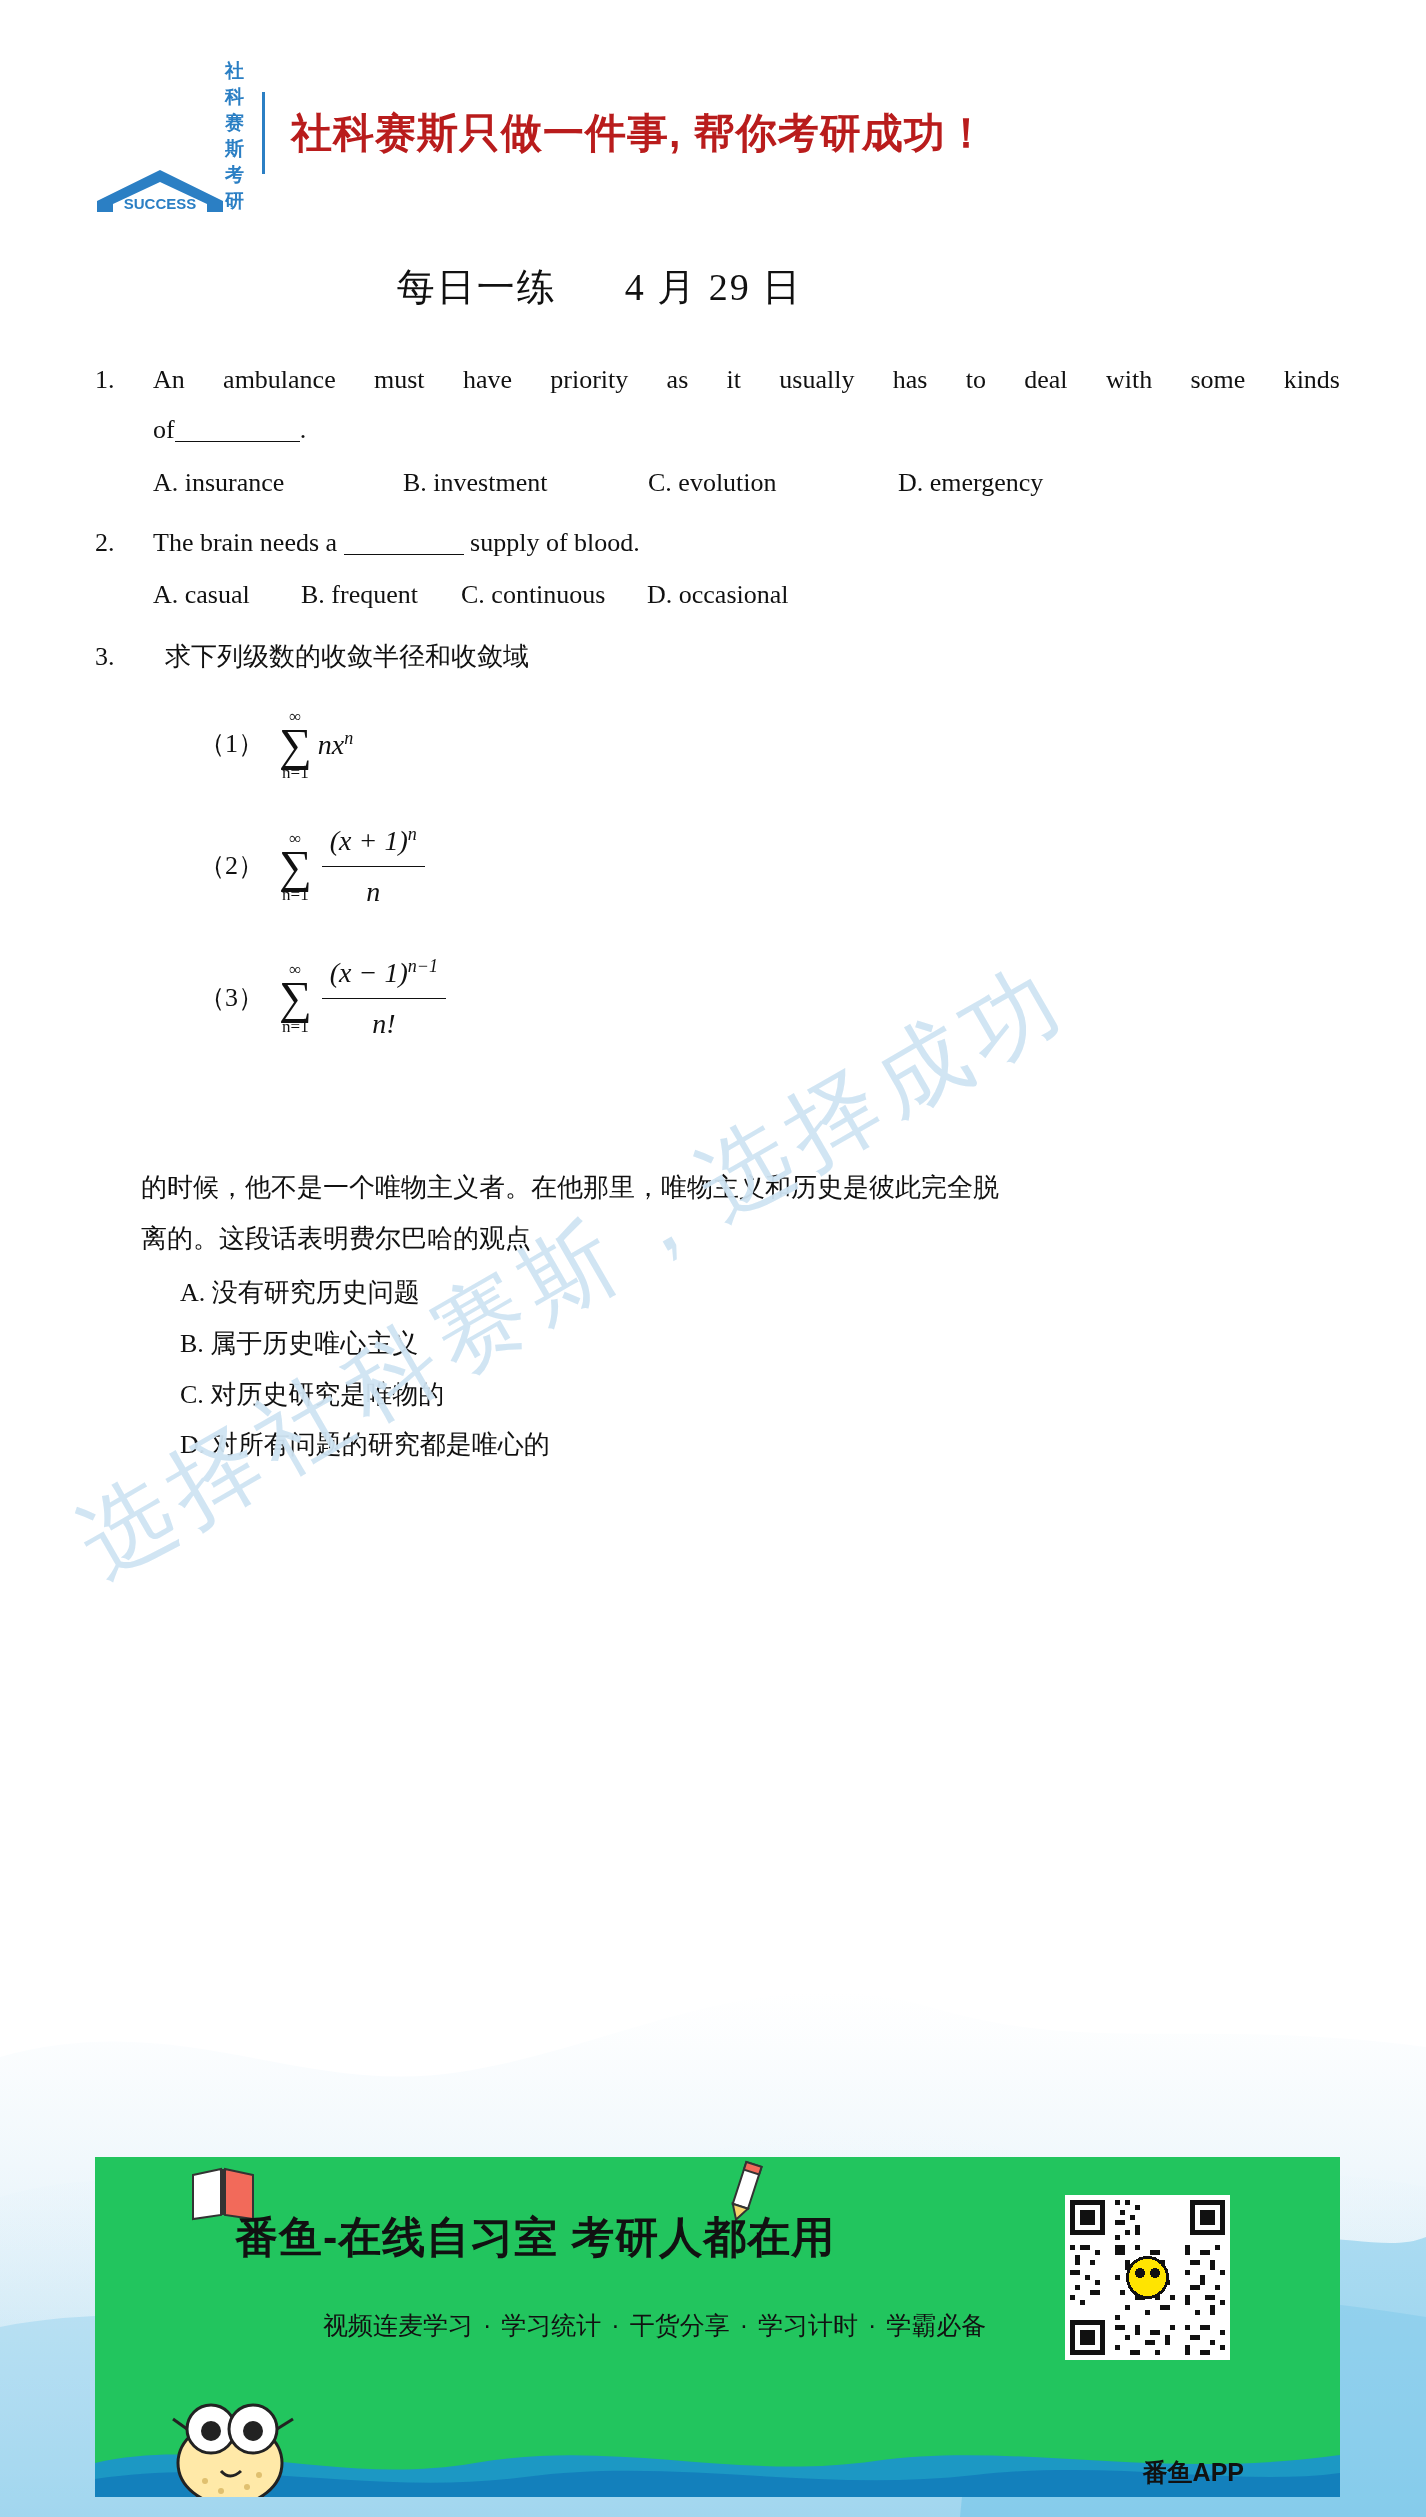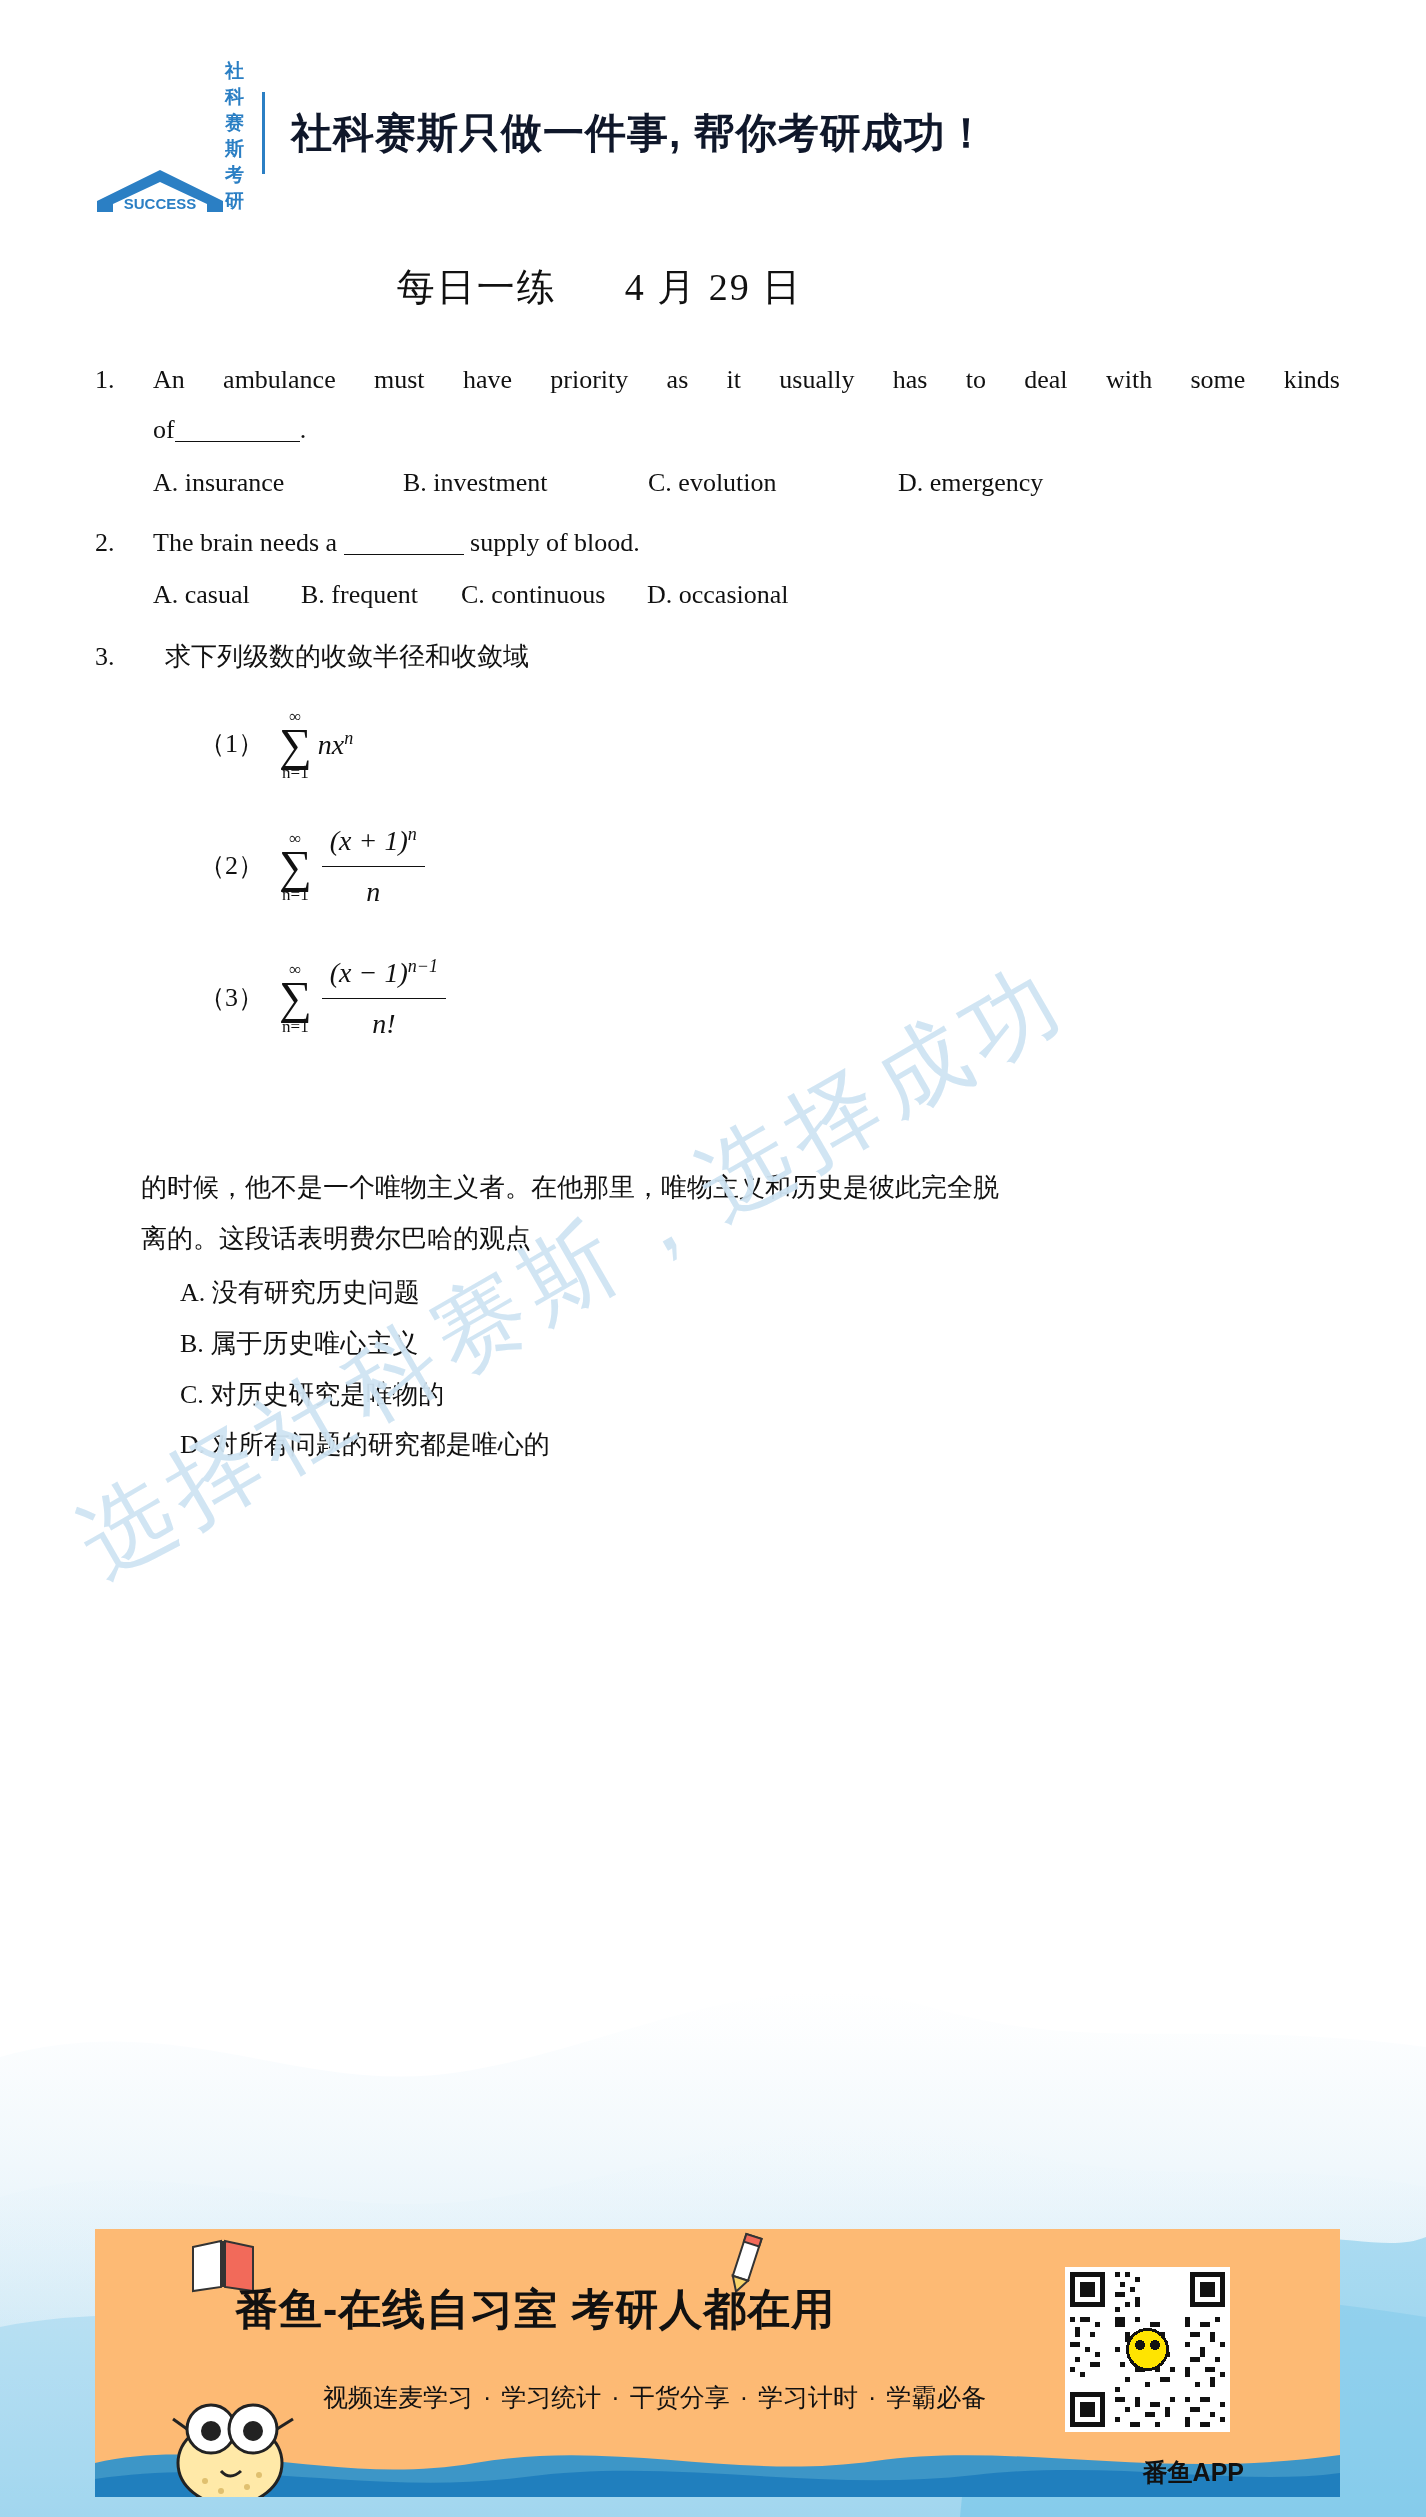--- a/index.html
+++ b/index.html
@@ -55,21 +55,21 @@
   .header-divider {
     width: 3px;
     height: 82px;
     background: #2b7fc4;
     margin: 0 26px 0 12px;
   }
   .header-title {
     font-family: "Liberation Sans", sans-serif;
     font-size: 41px;
     font-weight: bold;
-    color: #0f172a;
+    color: #b91c1c;
     letter-spacing: 1px;
     white-space: nowrap;
   }
 
   
   .doc-title {
     position: absolute;
     top: 262px;
     left: 0;
     width: 1199px;
@@ -219,22 +219,22 @@
     overflow: hidden;
     pointer-events: none;
   }
 
   
   .banner {
     position: absolute;
     left: 95px;
     bottom: 20px;
     width: 1245px;
-    height: 268px;
-    background: #fdba74;
+    height: 340px;
+    background: #22c55e;
     overflow: hidden;
   }
   .banner-title {
     position: absolute;
     left: 140px;
     top: 52px;
     font-family: "Liberation Sans", sans-serif;
     font-size: 43px;
     font-weight: bold;
     color: #111;

